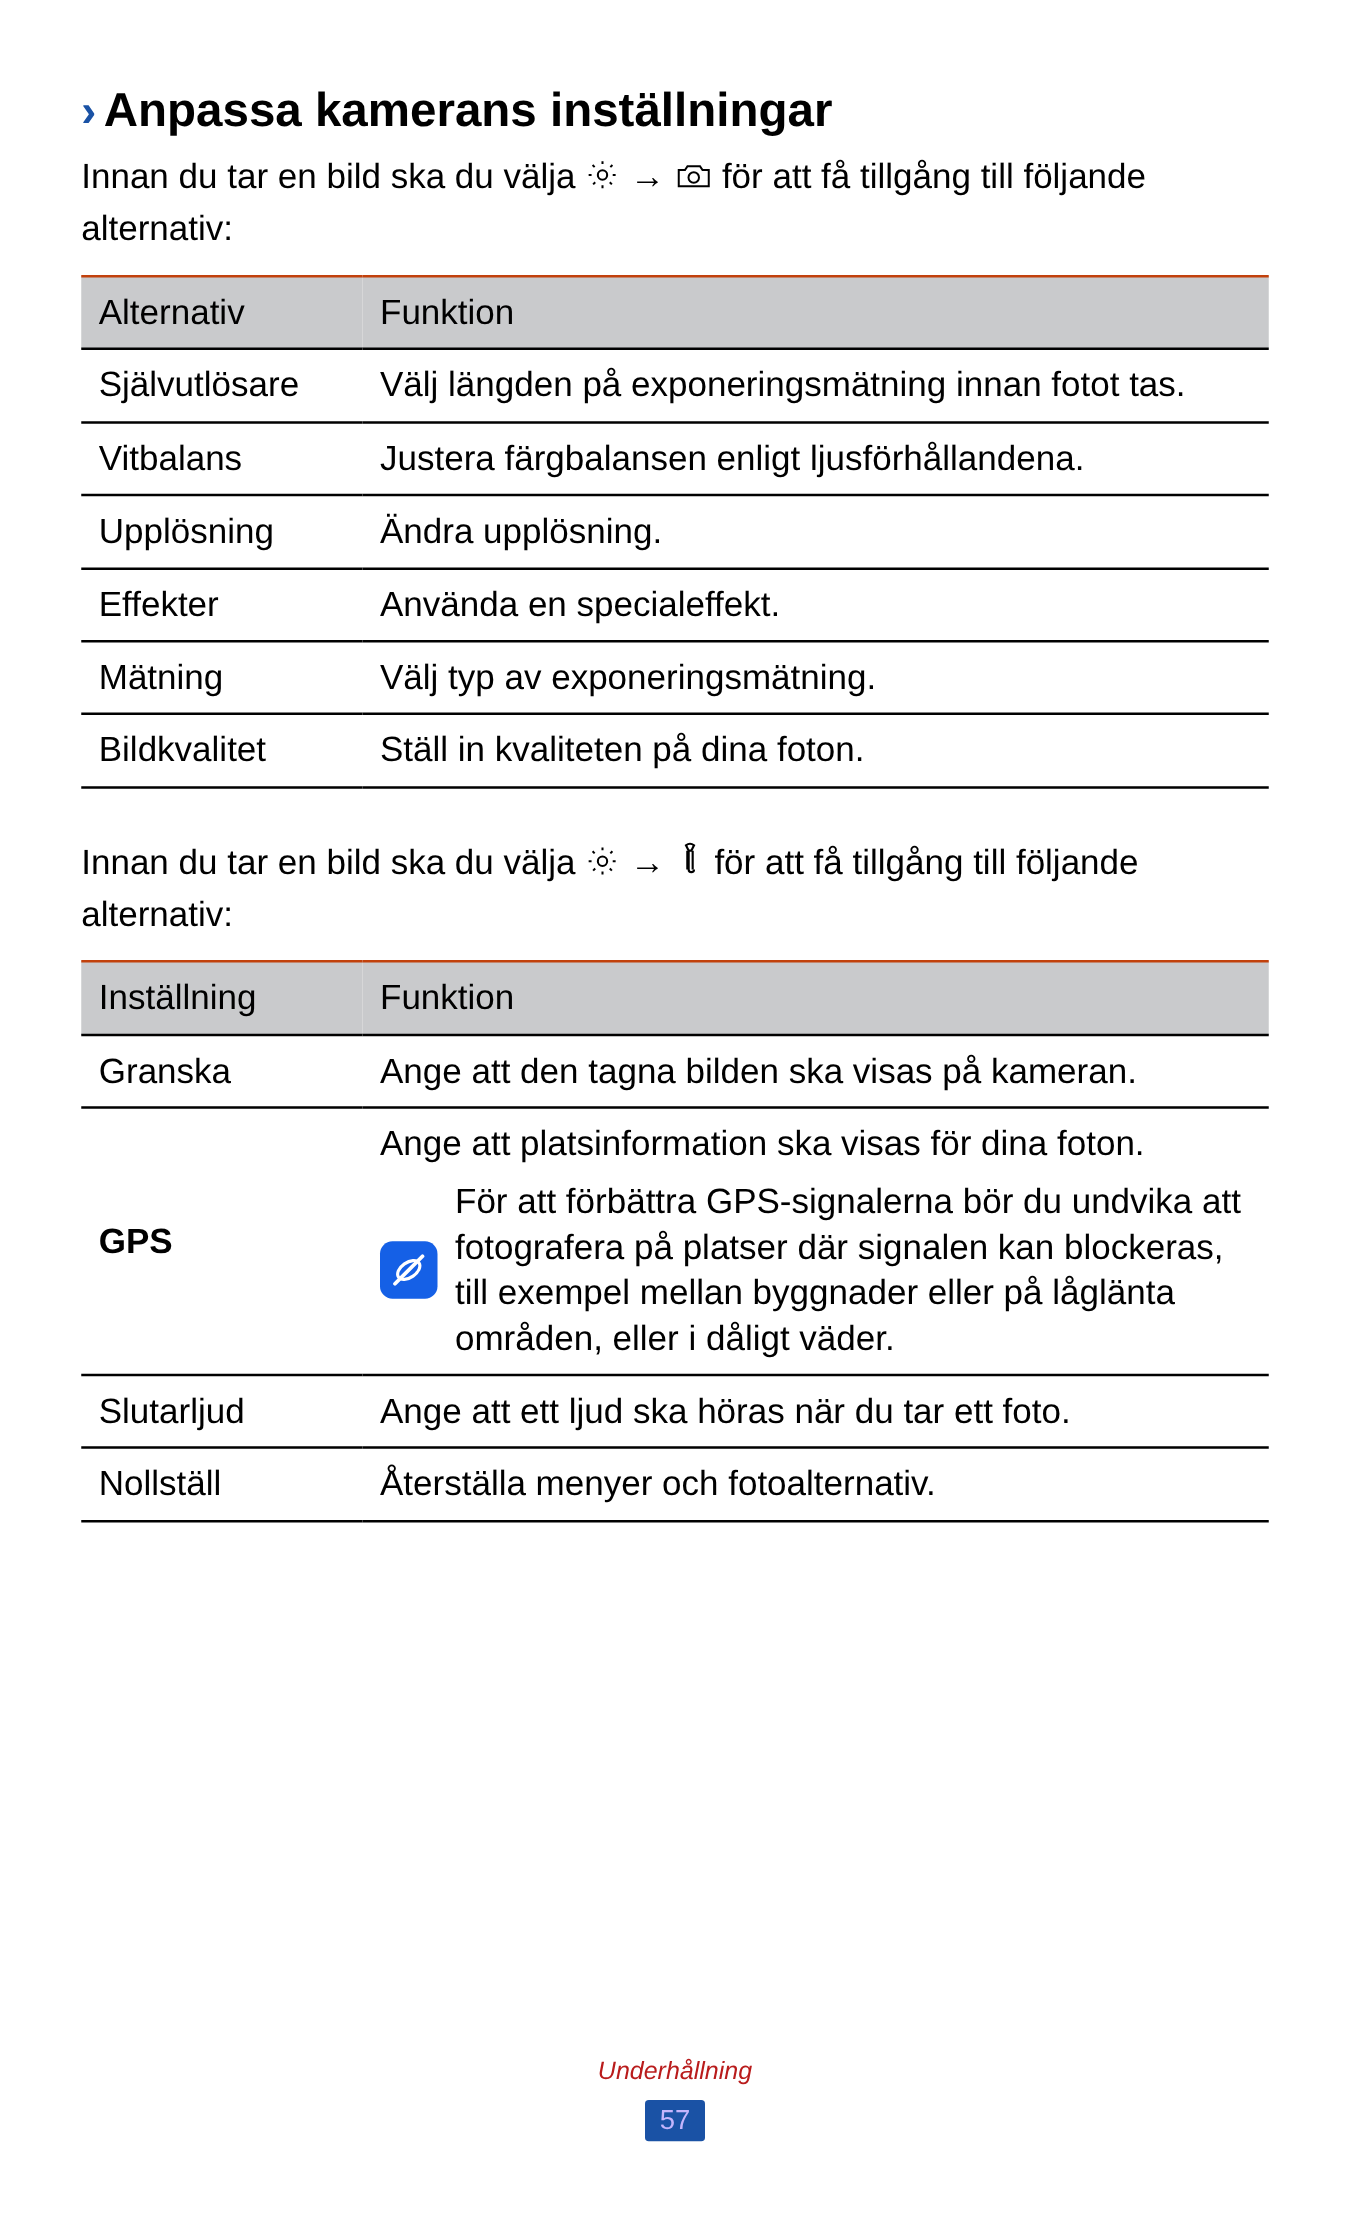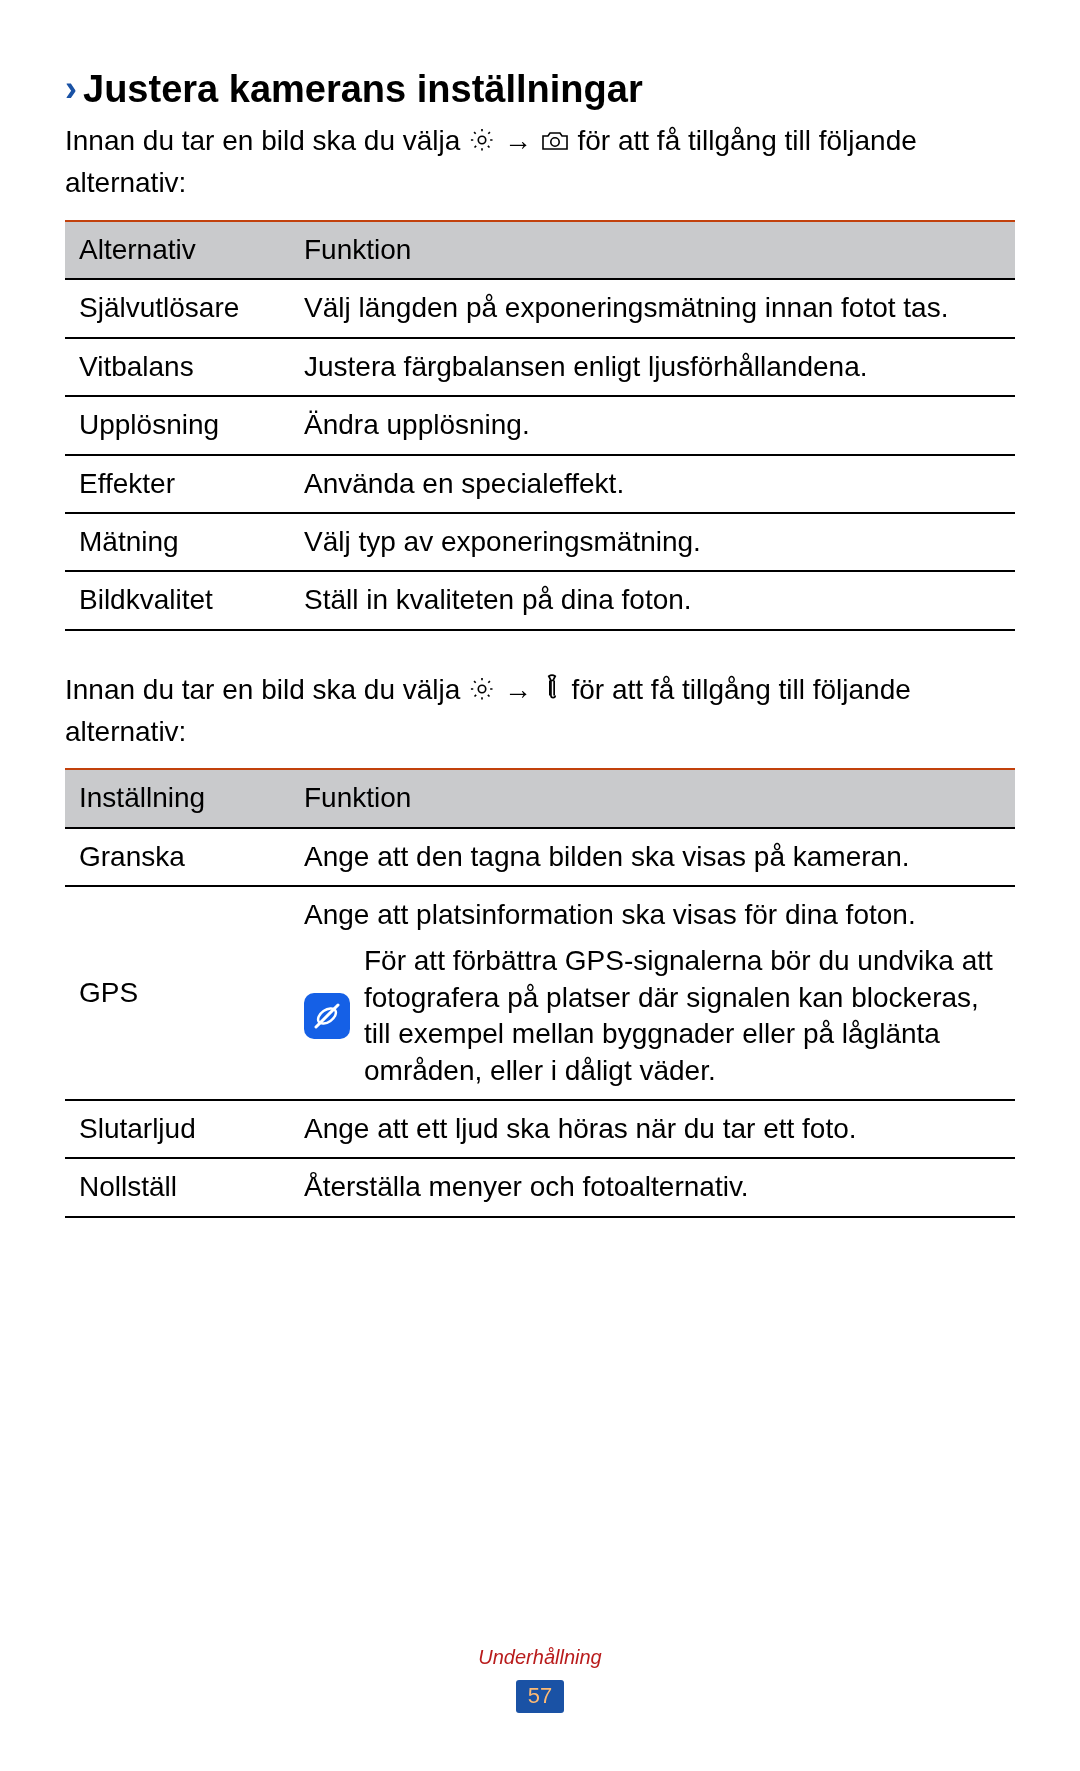--- a/index.html
+++ b/index.html
@@ -48,21 +48,21 @@
     font-weight: 400;
     border-bottom: 2px solid #000;
   }
   th {
     background: #c9cacc;
     font-weight: 400;
     border-top: 2px solid #c2410c;
     border-bottom: 2px solid #000;
   }
   td.col-opt { width: 225px; }
-  td.gps-cell { vertical-align: middle; }
+  td.gps-cell { vertical-align: middle; font-weight: bold; }
   .note-box {
     display: flex;
     align-items: center;
     margin-top: 10px;
   }
   .note-icon {
     flex: 0 0 auto;
     width: 46px;
     height: 46px;
     border-radius: 10px;
@@ -83,33 +83,33 @@
   .footer-label {
     font-style: italic;
     font-size: 20px;
     display: block;
     margin-bottom: 6px;
     color: #b91c1c;
   }
   .page-badge {
     display: inline-block;
     background: #1a52a5;
-    color: #fdba74;
+    color: #c4b5fd;
     font-size: 22px;
     font-weight: 400;
     padding: 2px 12px;
     border-radius: 3px;
   }
 </style>
 </head>
 <body>
 
 <div class="section-heading">
   <span class="chevron">›</span>
-  <span>Justera kamerans inställningar</span>
+  <span>Anpassa kamerans inställningar</span>
 </div>
 
 <p class="intro">
   <span>Innan du tar en bild ska du välja </span>
   <span class="inline-icon">
     <svg width="28" height="28" viewBox="0 0 24 24" fill="none" stroke="#000" stroke-width="1.4">
       <circle cx="12" cy="12" r="3.2"></circle>
       <path d="M12 2.5 L12 5 M12 19 L12 21.5 M2.5 12 L5 12 M19 12 L21.5 12 M5.2 5.2 L7 7 M17 17 L18.8 18.8 M18.8 5.2 L17 7 M7 17 L5.2 18.8" stroke-dasharray="2 1.5"></path>
     </svg>
   </span>

